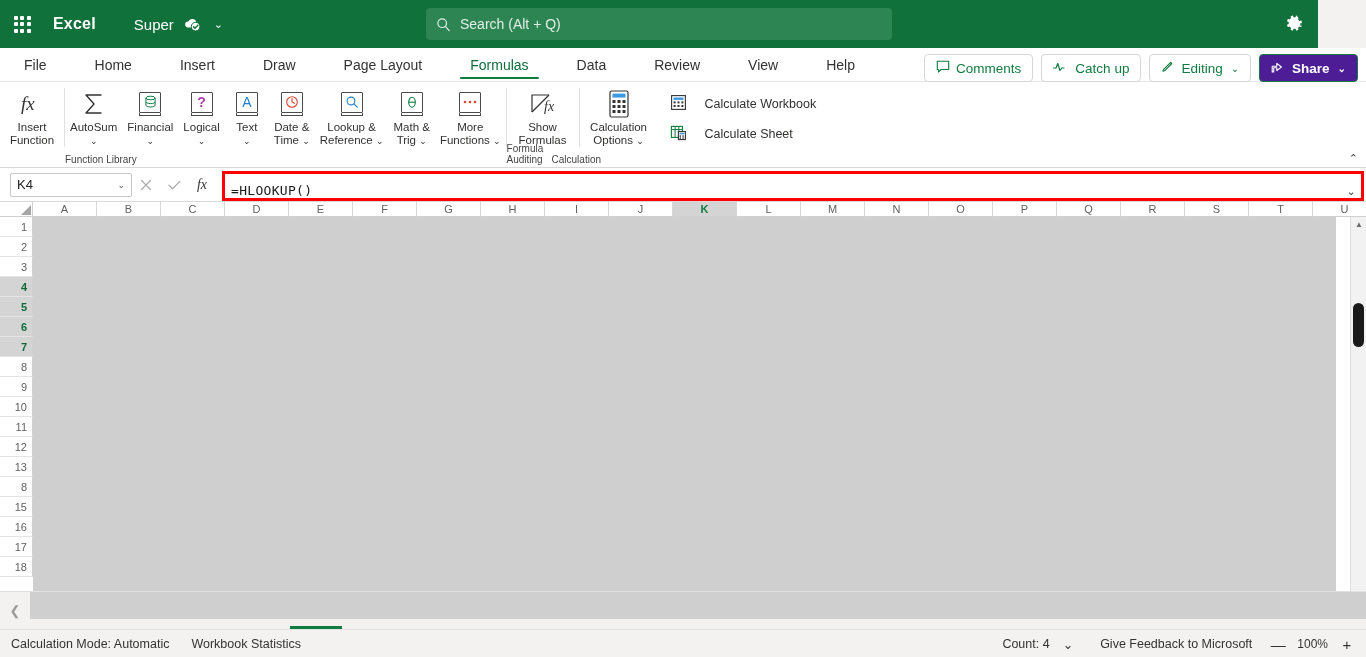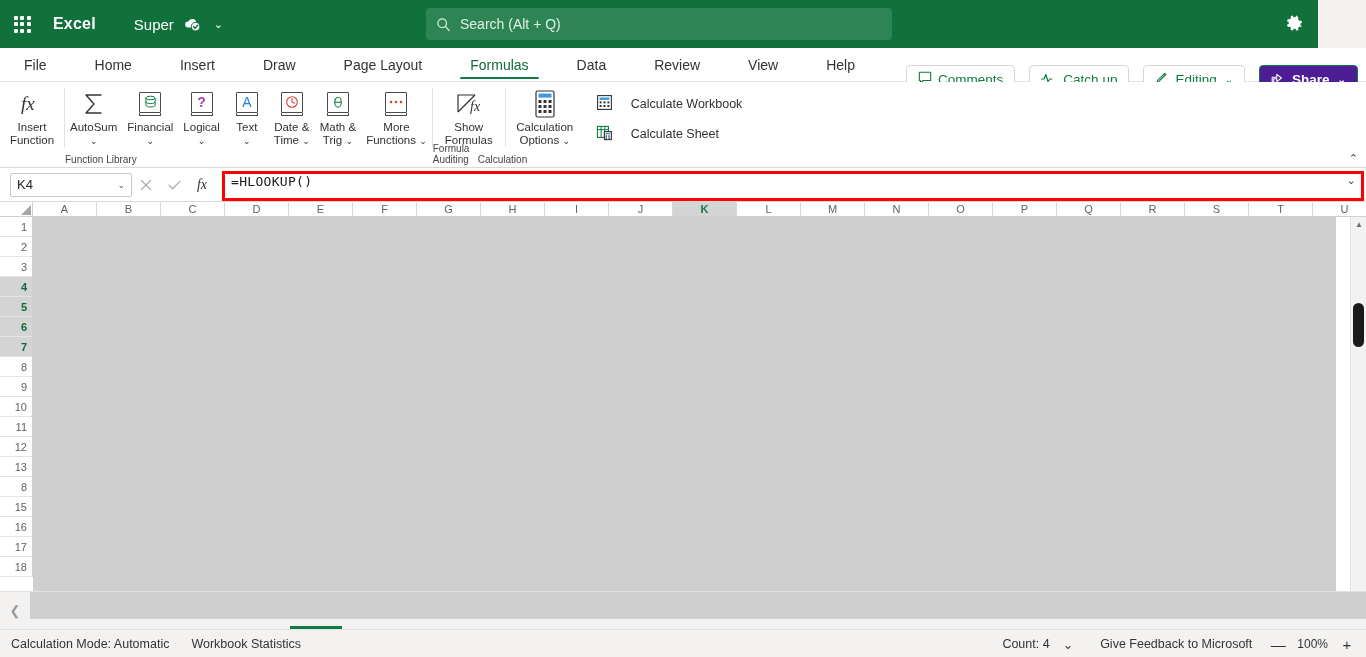--- a/index.html
+++ b/index.html
@@ -73,22 +73,22 @@
     padding: 0 24px; display: flex; align-items: center; justify-content: center;
     font-size: 14px; color: #333; cursor: pointer; position: relative;
     white-space: nowrap;
   }
   .tab.active { color: #0f6c3a; font-weight: normal; }
   .tab.active::after {
     content:''; position: absolute; left: 14px; right: 14px; bottom: 2px;
     height: 2.5px; background: #107c41; border-radius: 2px;
   }
   #tab-actions {
-    position: absolute; right: 8px; top: 17px;
-    display: flex; align-items: center; gap: 14px;
+    position: absolute; right: 8px; top: 6px;
+    display: flex; align-items: center; gap: 8px;
   }
   .act-btn {
     height: 28px; display: flex; align-items: center; gap: 6px;
     padding: 0 11px; border: 1px solid #d6d6d6; border-radius: 4px;
     background: #fff; font-size: 13.5px; color: #107c41; cursor: pointer;
     white-space: nowrap;
   }
   .act-btn.primary {
     background: #4c1d95; color: #fff; border-color: #107c41; font-weight: bold;
   }
@@ -161,21 +161,21 @@
   .fbicon {
     width: 28px; height: 28px; display: flex; align-items: center; justify-content: center;
     cursor: pointer;
   }
   #fx-label { font-size: 14px; font-style: italic; color: #333; font-family: "Liberation Serif", serif; }
   #formula-wrap {
     position: absolute; left: 222px; top: 3px;
     width: 1142px; height: 30px;
     border: 3px solid #ff0000;
     background: #fff;
-    display: flex; align-items: flex-start;
+    display: flex; align-items: flex-end;
   }
   #formula-input {
     flex: 1; border: 0; outline: none; background: transparent;
     font-family: "DejaVu Sans Mono", monospace;
     font-size: 13px; color: #1a1a1a; padding-left: 6px; letter-spacing: .3px;
   }
   #fbar-expand {
     width: 20px; display: flex; align-items: center; justify-content: center;
     font-size: 11px; color: #444; cursor: pointer;
   }
@@ -446,20 +446,36 @@
               <circle cx="7" cy="7" r="5.3" fill="none" stroke="#d9432f" stroke-width="1.1"></circle>
               <polyline points="7,3.6 7,7 9.6,8.2" fill="none" stroke="#d9432f" stroke-width="1.1" stroke-linecap="round"></polyline>
             </svg>
               </span>
           </span>
         </span>
         <span class="lb"><span>Date &amp;
 Time</span> <span class="cv">⌄</span></span>
       </div>
 
+      <div class="bigbtn">
+        <span class="ic">
+          <span class="bookicon">
+              <span class="bd"></span>
+              <span class="sp"></span>
+            <span class="gl">
+                <svg width="14" height="14" viewBox="0 0 14 14">
+              <circle cx="6" cy="6" r="3.9" fill="none" stroke="#1f7fd0" stroke-width="1.1"></circle>
+              <line x1="8.9" y1="8.9" x2="12.2" y2="12.2" stroke="#1f7fd0" stroke-width="1.2" stroke-linecap="round"></line>
+            </svg>
+              </span>
+          </span>
+        </span>
+        <span class="lb"><span>Lookup &amp;
+Reference</span> <span class="cv">⌄</span></span>
+      </div>
 
       <div class="bigbtn">
         <span class="ic">
           <span class="bookicon">
               <span class="bd"></span>
               <span class="sp"></span>
             <span class="gl">
                 <svg width="14" height="15" viewBox="0 0 14 15">
               <ellipse cx="7" cy="7.2" rx="3.3" ry="5" fill="none" stroke="#0a7d3e" stroke-width="1.1"></ellipse>
               <line x1="3.9" y1="7.2" x2="10.1" y2="7.2" stroke="#0a7d3e" stroke-width="1.1"></line>

